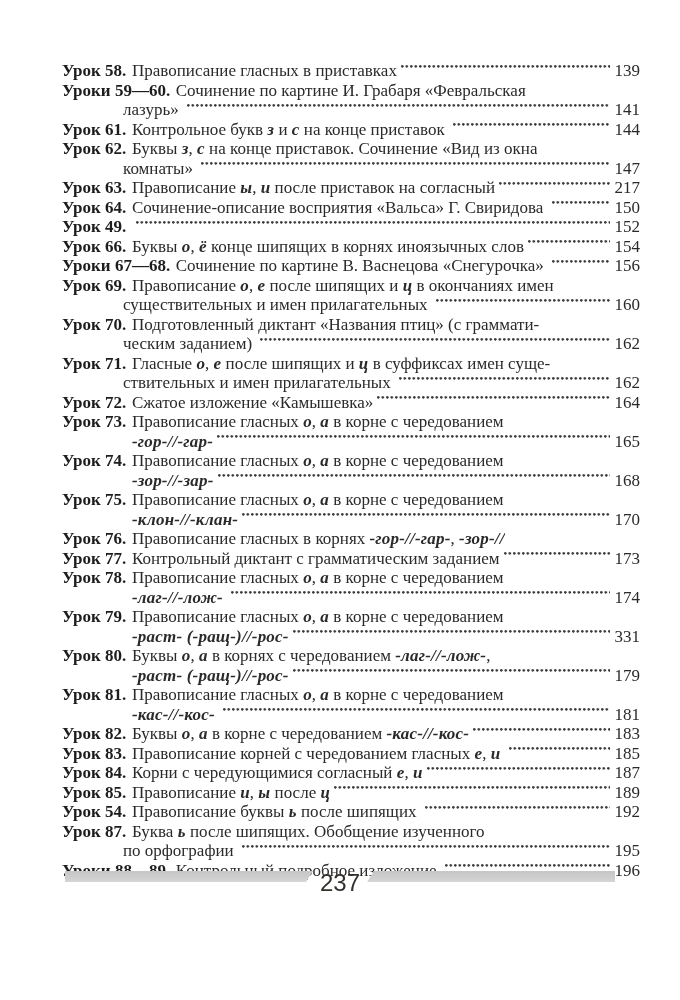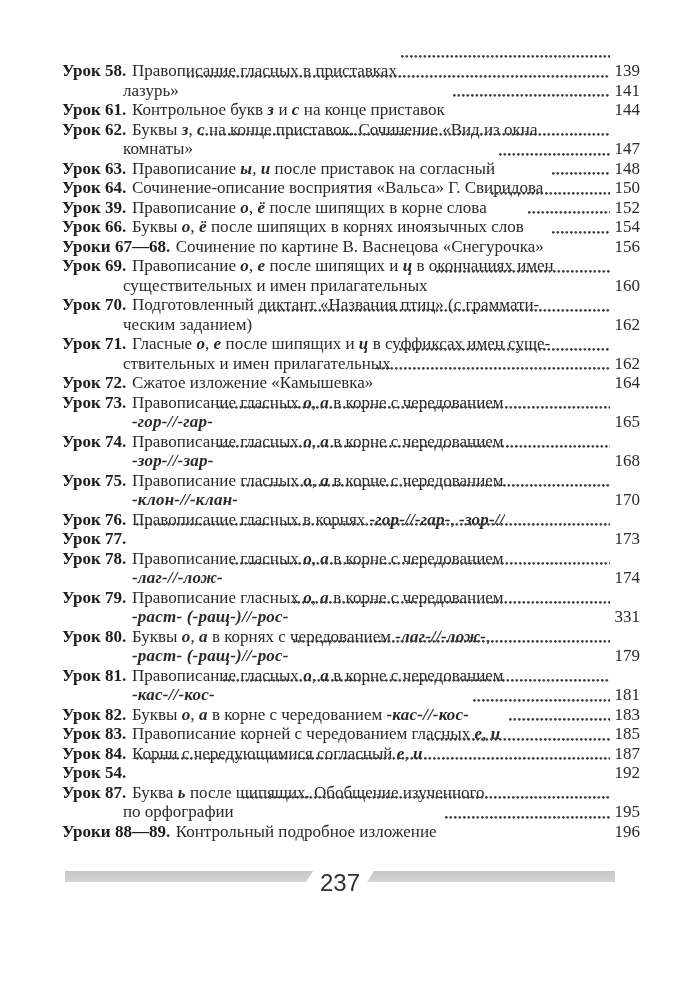--- a/index.html
+++ b/index.html
@@ -19,21 +19,21 @@
     font-family: "Liberation Serif", serif;
     color: var(--ink);
   }
   
   .toc {
     position: absolute;
     left: 62px; top: 61px; width: 578px;
     font-size: 17px;
     line-height: 19.5px;
   }
-  .line { display: flex; align-items: flex-start; }
+  .line { display: flex; align-items: center; }
   .line.cont  { padding-left: 61px; }
   .line.cont-m { padding-left: 70px; }
   .label { font-weight: bold; color: var(--ink-bold); white-space: pre; margin-right: 0.33em; flex: 0 0 auto; }
   .txt { white-space: pre; flex: 0 1 auto; overflow: hidden; }
   .seg-r { font-style: normal; font-weight: normal; }
   .seg-bi { font-weight: bold; font-style: italic; letter-spacing: 0.2px; }
   .leader { flex: 1 1 12px; min-width: 12px; position: relative; margin: 0 5px 0 4px; }
   .leader::after {
     content: "";
     position: absolute; left: 0; right: 0; bottom: 3px; height: 3px;
@@ -69,20 +69,24 @@
 <div class="toc" id="toc">
     <div class="entry">
       <div class="line">
         <span class="label">Урок 58.</span>
         <span class="txt"><span class="seg-r">Правописание гласных в приставках</span></span>
         <span class="leader"></span>
         <span class="page">139</span>
       </div>
     </div>
     <div class="entry">
+      <div class="line">
+        <span class="label">Уроки 59—60.</span>
+        <span class="txt"><span class="seg-r">Сочинение по картине И. Грабаря «Февральская</span></span>
+      </div>
       <div class="line cont">
         <span class="txt"><span class="seg-r">лазурь» </span></span>
         <span class="leader"></span>
         <span class="page">141</span>
       </div>
     </div>
     <div class="entry">
       <div class="line">
         <span class="label">Урок 61.</span>
         <span class="txt"><span class="seg-r">Контрольное букв </span><span class="seg-bi">з</span><span class="seg-r"> и </span><span class="seg-bi">с</span><span class="seg-r"> на конце приставок </span></span>
@@ -99,43 +103,42 @@
         <span class="txt"><span class="seg-r">комнаты» </span></span>
         <span class="leader"></span>
         <span class="page">147</span>
       </div>
     </div>
     <div class="entry">
       <div class="line">
         <span class="label">Урок 63.</span>
         <span class="txt"><span class="seg-r">Правописание </span><span class="seg-bi">ы</span><span class="seg-r">, </span><span class="seg-bi">и</span><span class="seg-r"> после приставок на согласный</span></span>
         <span class="leader"></span>
-        <span class="page">148</span>
+        <span class="page">217</span>
       </div>
     </div>
     <div class="entry">
       <div class="line">
         <span class="label">Урок 64.</span>
         <span class="txt"><span class="seg-r">Сочинение-описание восприятия «Вальса» Г. Свиридова </span></span>
         <span class="leader"></span>
         <span class="page">150</span>
       </div>
     </div>
     <div class="entry">
       <div class="line">
-        <span class="label">Урок 39.</span>
-        <span class="txt"><span class="seg-r">Правописание </span><span class="seg-bi">о</span><span class="seg-r">, </span><span class="seg-bi">ё</span><span class="seg-r"> после шипящих в корне слова</span></span>
+        <span class="label">Урок 49.</span>
         <span class="leader"></span>
         <span class="page">152</span>
       </div>
     </div>
     <div class="entry">
       <div class="line">
         <span class="label">Урок 66.</span>
-        <span class="txt"><span class="seg-r">Буквы </span><span class="seg-bi">о</span><span class="seg-r">, </span><span class="seg-bi">ё</span><span class="seg-r"> после шипящих в корнях иноязычных слов</span></span>
+        <span class="txt"><span class="seg-r">Буквы </span><span class="seg-bi">о</span><span class="seg-r">, </span><span class="seg-bi">ё</span><span class="seg-r"> конце шипящих в корнях иноязычных слов</span></span>
         <span class="leader"></span>
         <span class="page">154</span>
       </div>
     </div>
     <div class="entry">
       <div class="line">
         <span class="label">Уроки 67—68.</span>
         <span class="txt"><span class="seg-r">Сочинение по картине В. Васнецова «Снегурочка» </span></span>
         <span class="leader"></span>
         <span class="page">156</span>
@@ -217,20 +220,21 @@
     </div>
     <div class="entry">
       <div class="line">
         <span class="label">Урок 76.</span>
         <span class="txt"><span class="seg-r">Правописание гласных в корнях </span><span class="seg-bi">-гор-//-гар-</span><span class="seg-r">, </span><span class="seg-bi">-зор-//</span></span>
       </div>
     </div>
     <div class="entry">
       <div class="line">
         <span class="label">Урок 77.</span>
+        <span class="txt"><span class="seg-r">Контрольный диктант с грамматическим заданием</span></span>
         <span class="leader"></span>
         <span class="page">173</span>
       </div>
     </div>
     <div class="entry">
       <div class="line">
         <span class="label">Урок 78.</span>
         <span class="txt"><span class="seg-r">Правописание гласных </span><span class="seg-bi">о</span><span class="seg-r">, </span><span class="seg-bi">а</span><span class="seg-r"> в корне с чередованием</span></span>
       </div>
       <div class="line cont cont-m">
@@ -291,21 +295,30 @@
     <div class="entry">
       <div class="line">
         <span class="label">Урок 84.</span>
         <span class="txt"><span class="seg-r">Корни с чередующимися согласный </span><span class="seg-bi">е</span><span class="seg-r">, </span><span class="seg-bi">и</span></span>
         <span class="leader"></span>
         <span class="page">187</span>
       </div>
     </div>
     <div class="entry">
       <div class="line">
+        <span class="label">Урок 85.</span>
+        <span class="txt"><span class="seg-r">Правописание </span><span class="seg-bi">и</span><span class="seg-r">, </span><span class="seg-bi">ы</span><span class="seg-r"> после </span><span class="seg-bi">ц</span></span>
+        <span class="leader"></span>
+        <span class="page">189</span>
+      </div>
+    </div>
+    <div class="entry">
+      <div class="line">
         <span class="label">Урок 54.</span>
+        <span class="txt"><span class="seg-r">Правописание буквы </span><span class="seg-bi">ь</span><span class="seg-r"> после шипящих </span></span>
         <span class="leader"></span>
         <span class="page">192</span>
       </div>
     </div>
     <div class="entry">
       <div class="line">
         <span class="label">Урок 87.</span>
         <span class="txt"><span class="seg-r">Буква </span><span class="seg-bi">ь</span><span class="seg-r"> после шипящих. Обобщение изученного</span></span>
       </div>
       <div class="line cont">

